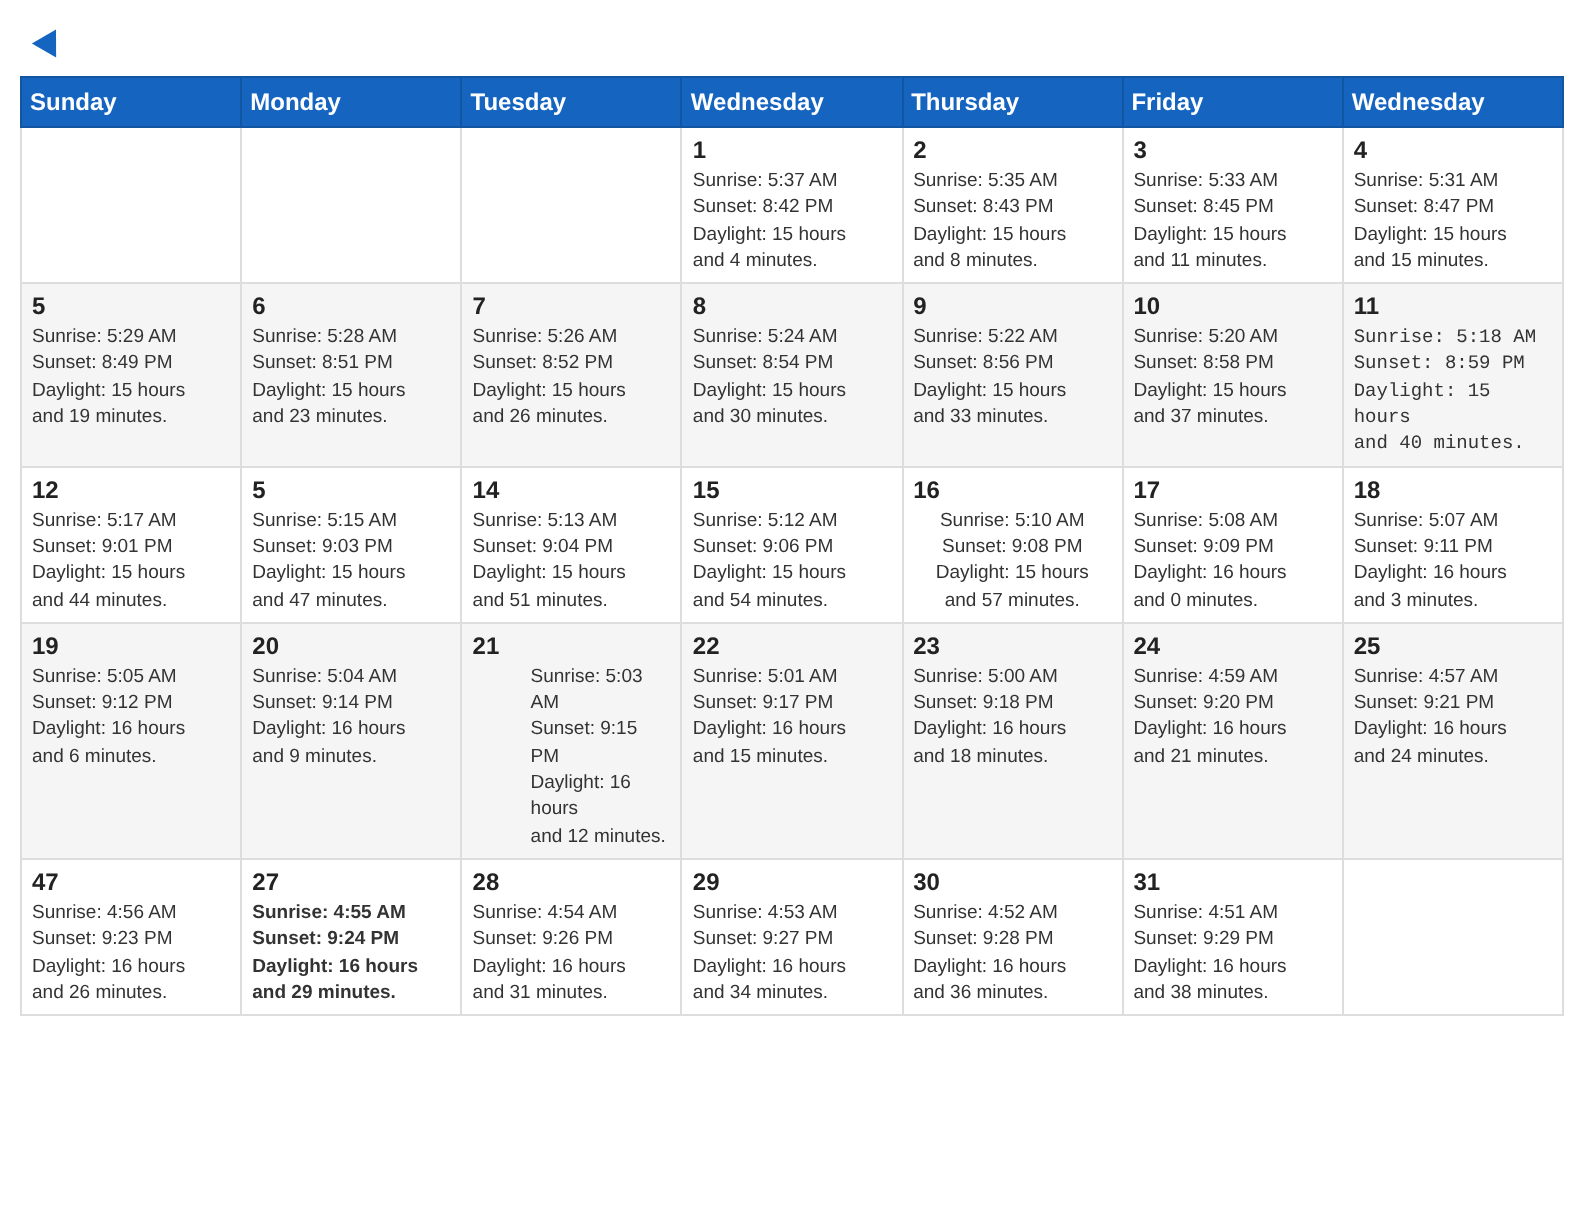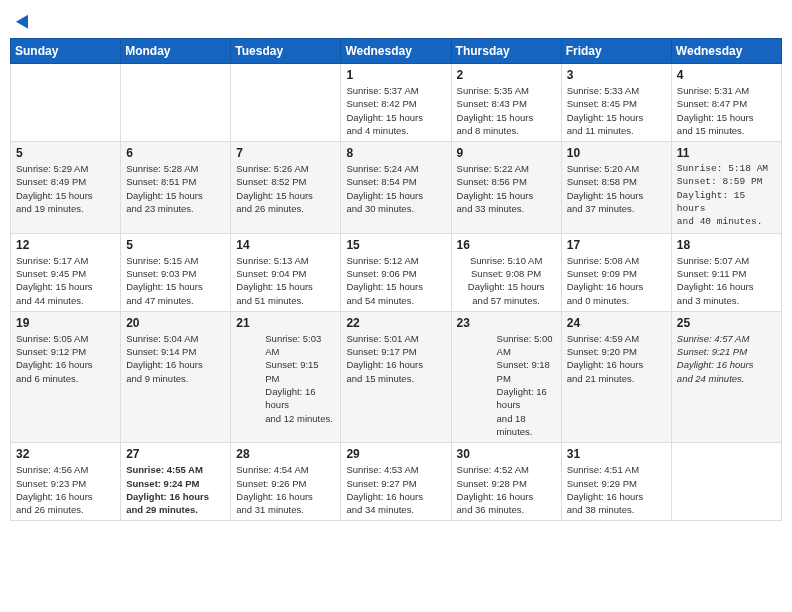--- a/index.html
+++ b/index.html
@@ -225,21 +225,21 @@
             <div class="day-info" style="white-space: pre-line; font-family: Liberation Mono, monospace;">Sunrise: 5:18 AM
 Sunset: 8:59 PM
 Daylight: 15 hours
 and 40 minutes.</div>
           </td>
         </tr>
         <tr>
           <td>
             <span class="day-num">12</span>
             <div class="day-info" style="white-space: pre-line;">Sunrise: 5:17 AM
-Sunset: 9:45 PM
+Sunset: 9:01 PM
 Daylight: 15 hours
 and 44 minutes.</div>
           </td>
           <td>
             <span class="day-num">5</span>
             <div class="day-info" style="white-space: pre-line;">Sunrise: 5:15 AM
 Sunset: 9:03 PM
 Daylight: 15 hours
 and 47 minutes.</div>
           </td>
@@ -303,43 +303,43 @@
           </td>
           <td>
             <span class="day-num">22</span>
             <div class="day-info" style="white-space: pre-line;">Sunrise: 5:01 AM
 Sunset: 9:17 PM
 Daylight: 16 hours
 and 15 minutes.</div>
           </td>
           <td>
             <span class="day-num">23</span>
-            <div class="day-info" style="white-space: pre-line; margin-left: 40px;">Sunrise: 5:00 AM
+            <div class="day-info" style="white-space: pre-line;">Sunrise: 5:00 AM
 Sunset: 9:18 PM
 Daylight: 16 hours
 and 18 minutes.</div>
           </td>
           <td>
             <span class="day-num">24</span>
             <div class="day-info" style="white-space: pre-line;">Sunrise: 4:59 AM
 Sunset: 9:20 PM
 Daylight: 16 hours
 and 21 minutes.</div>
           </td>
           <td>
             <span class="day-num">25</span>
-            <div class="day-info" style="white-space: pre-line; font-style: italic;">Sunrise: 4:57 AM
+            <div class="day-info" style="white-space: pre-line;">Sunrise: 4:57 AM
 Sunset: 9:21 PM
 Daylight: 16 hours
 and 24 minutes.</div>
           </td>
         </tr>
         <tr>
           <td>
-            <span class="day-num">32</span>
+            <span class="day-num">47</span>
             <div class="day-info" style="white-space: pre-line;">Sunrise: 4:56 AM
 Sunset: 9:23 PM
 Daylight: 16 hours
 and 26 minutes.</div>
           </td>
           <td>
             <span class="day-num">27</span>
             <div class="day-info" style="white-space: pre-line; font-weight: bold;">Sunrise: 4:55 AM
 Sunset: 9:24 PM
 Daylight: 16 hours

